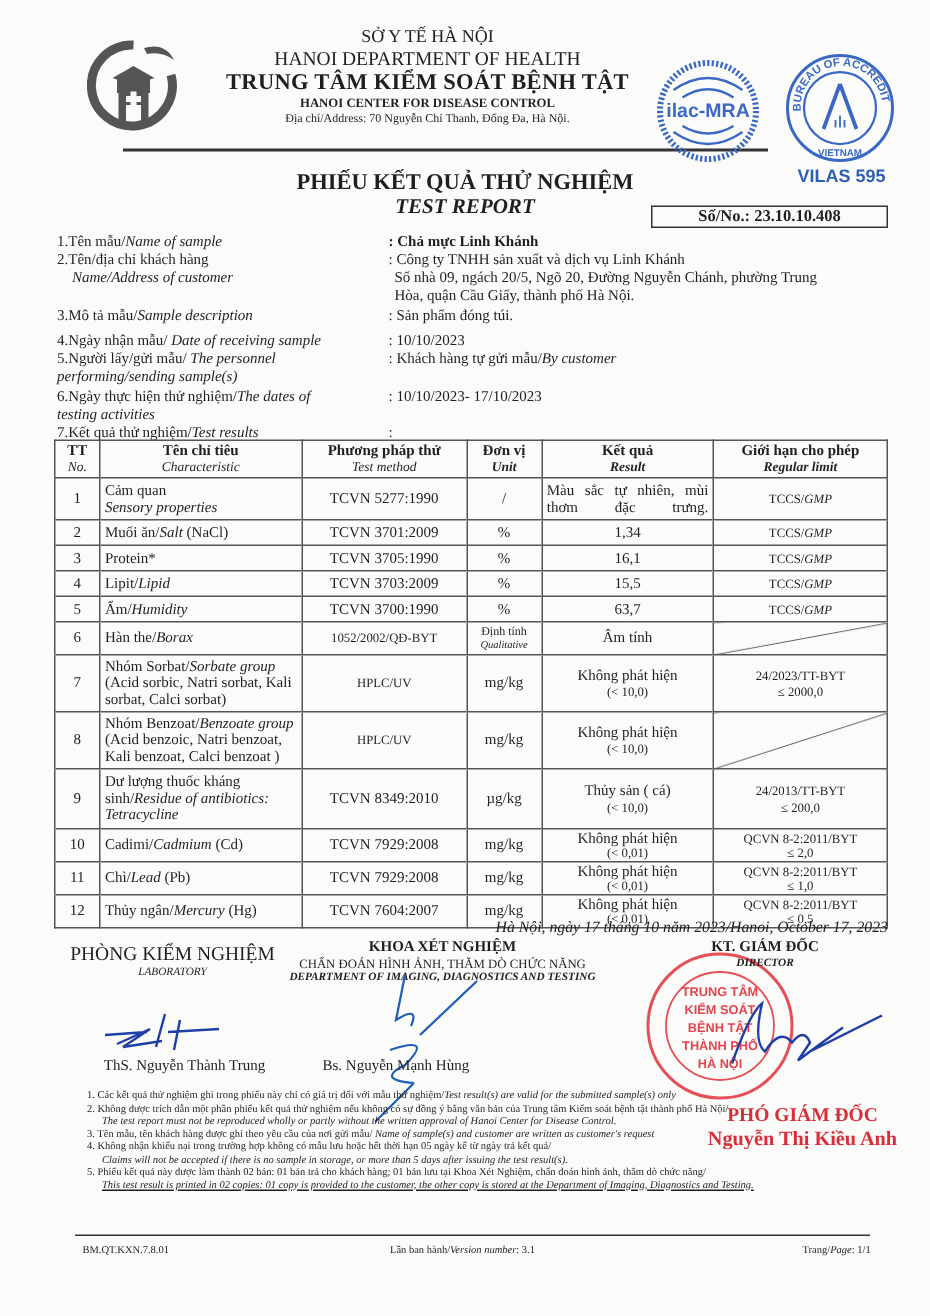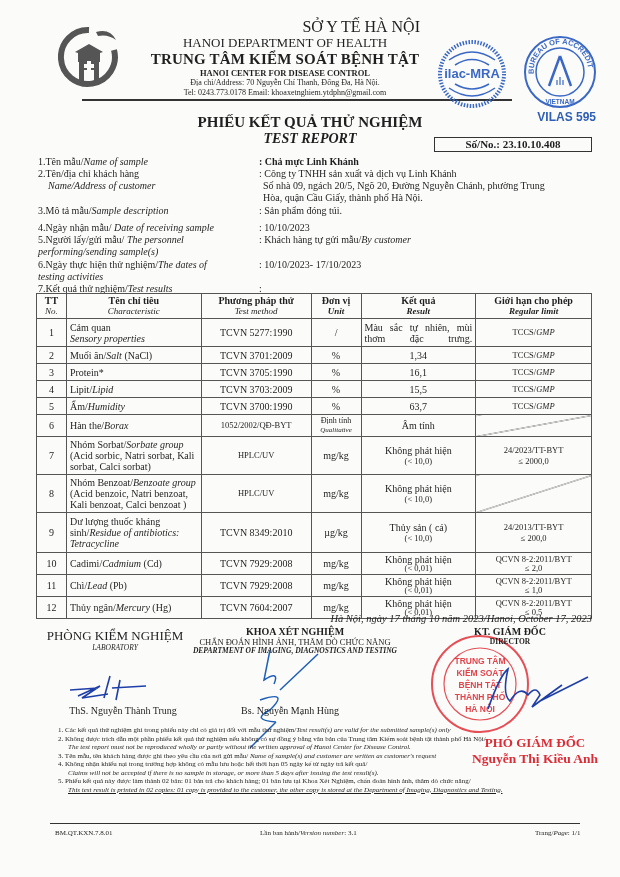--- a/index.html
+++ b/index.html
@@ -5,30 +5,30 @@
   * { box-sizing: border-box; margin: 0; padding: 0; }
   html, body { width: 620px; height: 877px; background: #fbfbfa; }
   body { font-family: "Liberation Serif", serif; color: #1f1f1f; position: relative; overflow: hidden; }
   .abs { position: absolute; }
   i, .it { font-style: italic; }
   b, .b { font-weight: bold; }
 
   
   #logo { left: 58px; top: 22px; width: 62px; height: 70px; }
   #hdr { left: 150px; top: 18px; width: 270px; text-align: center; line-height: 1.15; }
-  #hdr .l1 { font-size: 16px; text-align: right; }
+  #hdr .l1 { font-size: 12px; }
   #hdr .l2 { font-size: 13px; }
   #hdr .l3 { font-size: 15px; font-weight: bold; letter-spacing: 0.2px; }
   #hdr .l4 { font-size: 8.5px; font-weight: bold; }
   #hdr .l5 { font-size: 8px; }
   #hdr .l6 { font-size: 8px; }
   #hdr-rule { left: 82px; top: 99px; width: 430px; height: 1.5px; background: #333; }
   #ilac { left: 433px; top: 38px; width: 78px; height: 72px; }
   #boa { left: 522px; top: 34px; width: 76px; height: 76px; }
-  #vilas { left: 526px; top: 110px; width: 70px; font-family: "Liberation Sans", sans-serif; font-weight: bold; font-size: 12px; color: #2f5fb5; text-align: right; }
+  #vilas { left: 526px; top: 110px; width: 70px; font-family: "Liberation Sans", sans-serif; font-weight: bold; font-size: 12px; color: #2f5fb5; text-align: center; }
 
   #title { left: 0; top: 113px; width: 620px; text-align: center; line-height: 1.2; }
   #title .t1 { font-size: 15px; font-weight: bold; }
   #title .t2 { font-size: 14px; font-weight: bold; font-style: italic; }
 
   #reportno { left: 434px; top: 137px; width: 158px; height: 15px; border: 1px solid #333; font-size: 11px; font-weight: bold; text-align: center; line-height: 13px; }
 
   
   .info { font-size: 10px; line-height: 12px; }
   .info .lbl { position: absolute; left: 38px; width: 220px; }
@@ -51,23 +51,23 @@
   .sigblock { text-align: center; line-height: 1.15; }
   #lab { left: 40px; top: 629px; width: 150px; }
   #lab .h { font-size: 13px; font-weight: normal; }
   #lab .s { font-size: 7.5px; font-style: italic; }
   #dept { left: 185px; top: 626px; width: 220px; }
   #dept .h { font-size: 10px; font-weight: bold; }
   #dept .h2 { font-size: 8.5px; }
   #dept .s { font-size: 7.5px; font-style: italic; font-weight: bold; }
   #dir { left: 450px; top: 626px; width: 120px; }
   #dir .h { font-size: 10px; font-weight: bold; }
-  #dir .s { font-size: 7.5px; font-weight: bold; text-align: center; }
+  #dir .s { font-size: 7.5px; font-style: italic; font-weight: bold; text-align: center; }
   #signer1 { left: 48px; top: 705px; width: 150px; font-size: 10px; text-align: center; }
-  #signer2 { left: 215px; top: 705px; width: 150px; font-size: 10px; text-align: center; }
+  #signer2 { left: 215px; top: 705px; width: 150px; font-size: 10px; text-align: left; }
   #stamp { left: 430px; top: 632px; width: 100px; height: 104px; }
   #sig1 { left: 68px; top: 672px; width: 80px; height: 30px; }
   #sig2 { left: 230px; top: 640px; width: 90px; height: 110px; }
   #sig3 { left: 470px; top: 665px; width: 120px; height: 50px; }
   #vice { left: 470px; top: 735px; width: 130px; color: #d9232e; font-size: 13px; font-weight: bold; text-align: center; line-height: 1.2; opacity: 0.95; font-family: Liberation Serif, serif; }
   #vice .n { font-size: 13.5px; }
 
   
   #notes { left: 58px; top: 726px; width: 470px; font-size: 7px; line-height: 8.5px; }
   #notes .row { white-space: nowrap; }
@@ -91,21 +91,20 @@
     <path d="M29 39 h4 v3 h3 v4 h-3 v3 h-4 v-3 h-3 v-4 h3 z" fill="#fbfbfa"></path>
   </svg>
 </div>
 
 <div class="abs" id="hdr">
   <div class="l1">SỞ Y TẾ HÀ NỘI</div>
   <div class="l2">HANOI DEPARTMENT OF HEALTH</div>
   <div class="l3">TRUNG TÂM KIỂM SOÁT BỆNH TẬT</div>
   <div class="l4">HANOI CENTER FOR DISEASE CONTROL</div>
   <div class="l5">Địa chỉ/Address: 70 Nguyễn Chí Thanh, Đống Đa, Hà Nội.</div>
-  <div class="l6">Tel: 0243.773.0178  Email: khoaxetnghiem.ytdphn@gmail.com</div>
 </div>
 <div class="abs" id="hdr-rule"></div>
 
 <div class="abs" id="ilac">
   <svg viewBox="0 0 78 72" width="78" height="72">
     <circle cx="39" cy="36" r="32" fill="none" stroke="#3a68c4" stroke-width="4" stroke-dasharray="1.5 1.5"></circle>
     <path d="M16 22 Q39 6 62 22" fill="none" stroke="#3a68c4" stroke-width="1.5"></path>
     <path d="M22 27 Q39 16 56 27" fill="none" stroke="#3a68c4" stroke-width="1.5"></path>
     <path d="M16 50 Q39 66 62 50" fill="none" stroke="#3a68c4" stroke-width="1.5"></path>
     <path d="M22 46 Q39 56 56 46" fill="none" stroke="#3a68c4" stroke-width="1.5"></path>

